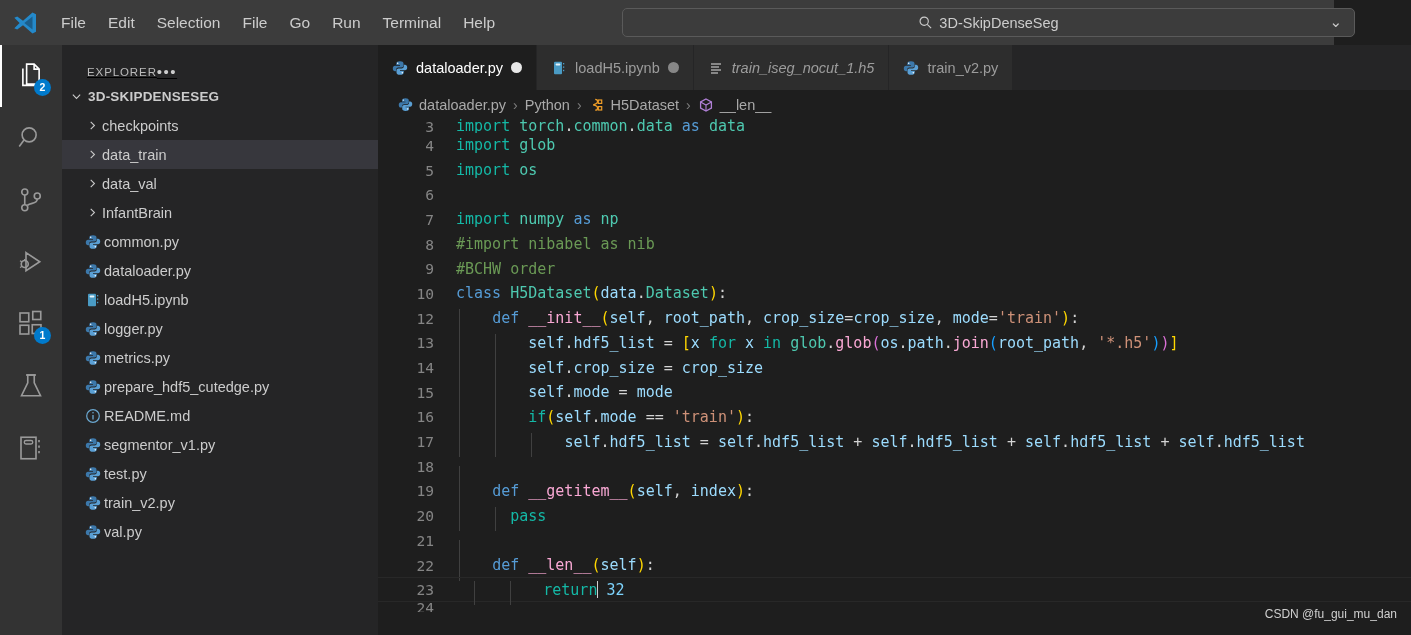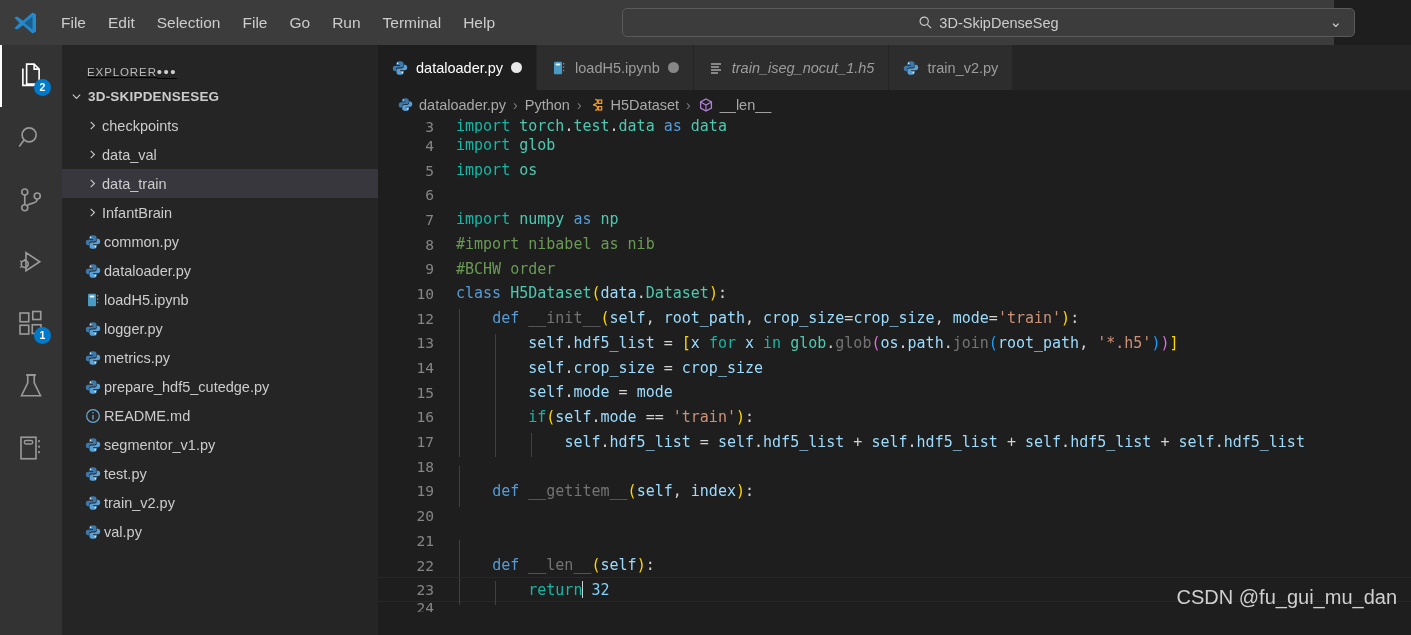--- a/index.html
+++ b/index.html
@@ -113,52 +113,52 @@
 
   
   .codearea {
     position: absolute; left: 0; top: 74px; width: 1033px; height: 516px;
     overflow: hidden; background: #1e1e1e;
   }
   .codeline {
     position: relative; height: 24.7px; display: flex; align-items: center;
     font-family: "DejaVu Sans Mono", monospace; font-size: 15px; white-space: pre;
   }
-  .codeline.current { border-top: 1px solid #282828; border-bottom: 1px solid #282828; }
+  .codeline.current { border-top: 1px solid #282828; border-bottom: 1px solid #282828; gap: 15px; }
   .lnum {
     width: 78px; text-align: right; padding-right: 22px;
     color: #858585; font-family: "DejaVu Sans Mono", monospace; font-size: 14.6px;
     flex: 0 0 78px;
   }
   .ltext { flex: 1; color: #d4d4d4; position: relative; }
 
   
   .kw   { color: #14b8a6; }  
   .kw2  { color: #569cd6; }  
   .mod  { color: #4ec9b0; }  
   .cmt  { color: #6a9955; }
-  .fn   { color: #737373; }
+  .fn   { color: #f9a8d4; }
   .var  { color: #9cdcfe; }
   .str  { color: #ce9178; }
   .num  { color: #7dd3fc; }
   .p1   { color: #ffd700; }
   .p2   { color: #da70d6; }
   .p3   { color: #179fff; }
   .plain{ color: #d4d4d4; }
 
   .indent-guide {
     position: absolute; top: 0; width: 1px; height: 24.7px; background: #404040;
   }
   .cursor-bar {
     display: inline-block; width: 1px; height: 17px; background: #cfcfcf;
     vertical-align: -3px; margin: 0 -0.5px;
   }
   .watermark {
-    position: absolute; right: 14px; bottom: 26px;
-    color: #cfcfcf; font-size: 20px; font-family: "Liberation Sans", sans-serif;
+    position: absolute; right: 14px; bottom: 14px;
+    color: #cfcfcf; font-size: 12px; font-family: "Liberation Sans", sans-serif;
   }
   svg { display: block; }
 </style>
 </head>
 <body>
 
 <div id="app">
 
   <div class="titlebar">
     <div class="vscode-logo">
@@ -281,36 +281,36 @@
 
     <div class="tree-item">
       <span class="chev">
         <svg width="13" height="13" viewBox="0 0 16 16">
             <path d="M5.8 3.5 L10.4 8 L5.8 12.5" fill="none" stroke="#cccccc" stroke-width="1.3"></path>
           </svg>
       </span>
       <span class="lbl">checkpoints</span>
     </div>
 
-    <div class="tree-item">
-      <span class="chev">
-        <svg width="13" height="13" viewBox="0 0 16 16">
-            <path d="M5.8 3.5 L10.4 8 L5.8 12.5" fill="none" stroke="#cccccc" stroke-width="1.3"></path>
-          </svg>
-      </span>
-      <span class="lbl">data_val</span>
-    </div>
-
     <div class="tree-item selected">
       <span class="chev">
         <svg width="13" height="13" viewBox="0 0 16 16">
             <path d="M5.8 3.5 L10.4 8 L5.8 12.5" fill="none" stroke="#cccccc" stroke-width="1.3"></path>
           </svg>
       </span>
       <span class="lbl">data_train</span>
+    </div>
+
+    <div class="tree-item">
+      <span class="chev">
+        <svg width="13" height="13" viewBox="0 0 16 16">
+            <path d="M5.8 3.5 L10.4 8 L5.8 12.5" fill="none" stroke="#cccccc" stroke-width="1.3"></path>
+          </svg>
+      </span>
+      <span class="lbl">data_val</span>
     </div>
 
     <div class="tree-item">
       <span class="chev">
         <svg width="13" height="13" viewBox="0 0 16 16">
             <path d="M5.8 3.5 L10.4 8 L5.8 12.5" fill="none" stroke="#cccccc" stroke-width="1.3"></path>
           </svg>
       </span>
       <span class="lbl">InfantBrain</span>
     </div>
@@ -543,21 +543,21 @@
           </svg>
         </span>
         <span>__len__</span>
       </span>
     </div>
 
     <div class="codearea">
 
       <div class="codeline" style="height:14px; overflow:hidden;">
         <span class="lnum">3</span>
-        <span class="ltext"><span class="kw">import</span><span class="plain"> </span><span class="mod">torch</span><span class="plain">.</span><span class="mod">test</span><span class="plain">.</span><span class="mod">data</span><span class="plain"> </span><span class="kw2">as</span><span class="plain"> </span><span class="mod">data</span></span>
+        <span class="ltext"><span class="kw">import</span><span class="plain"> </span><span class="mod">torch</span><span class="plain">.</span><span class="mod">common</span><span class="plain">.</span><span class="mod">data</span><span class="plain"> </span><span class="kw2">as</span><span class="plain"> </span><span class="mod">data</span></span>
       </div>
 
       <div class="codeline">
         <span class="lnum">4</span>
         <span class="ltext"><span class="kw">import</span><span class="plain"> </span><span class="mod">glob</span></span>
       </div>
 
       <div class="codeline">
         <span class="lnum">5</span>
         <span class="ltext"><span class="kw">import</span><span class="plain"> </span><span class="mod">os</span></span>
@@ -623,20 +623,21 @@
         <span class="ltext"><span class="indent-guide" style="left:3px;"></span></span>
       </div>
 
       <div class="codeline">
         <span class="lnum">19</span>
         <span class="ltext"><span class="indent-guide" style="left:3px;"></span><span class="plain">    </span><span class="kw2">def</span><span class="plain"> </span><span class="fn">__getitem__</span><span class="p1">(</span><span class="var">self</span><span class="plain">, </span><span class="var">index</span><span class="p1">)</span><span class="plain">:</span></span>
       </div>
 
       <div class="codeline">
         <span class="lnum">20</span>
+        <span class="ltext"><span class="indent-guide" style="left:3px;"></span><span class="indent-guide" style="left:39px;"></span><span class="plain">      </span><span class="kw">pass</span></span>
       </div>
 
       <div class="codeline">
         <span class="lnum">21</span>
         <span class="ltext"><span class="indent-guide" style="left:3px;"></span></span>
       </div>
 
       <div class="codeline">
         <span class="lnum">22</span>
         <span class="ltext"><span class="indent-guide" style="left:3px;"></span><span class="plain">    </span><span class="kw2">def</span><span class="plain"> </span><span class="fn">__len__</span><span class="p1">(</span><span class="var">self</span><span class="p1">)</span><span class="plain">:</span></span>

